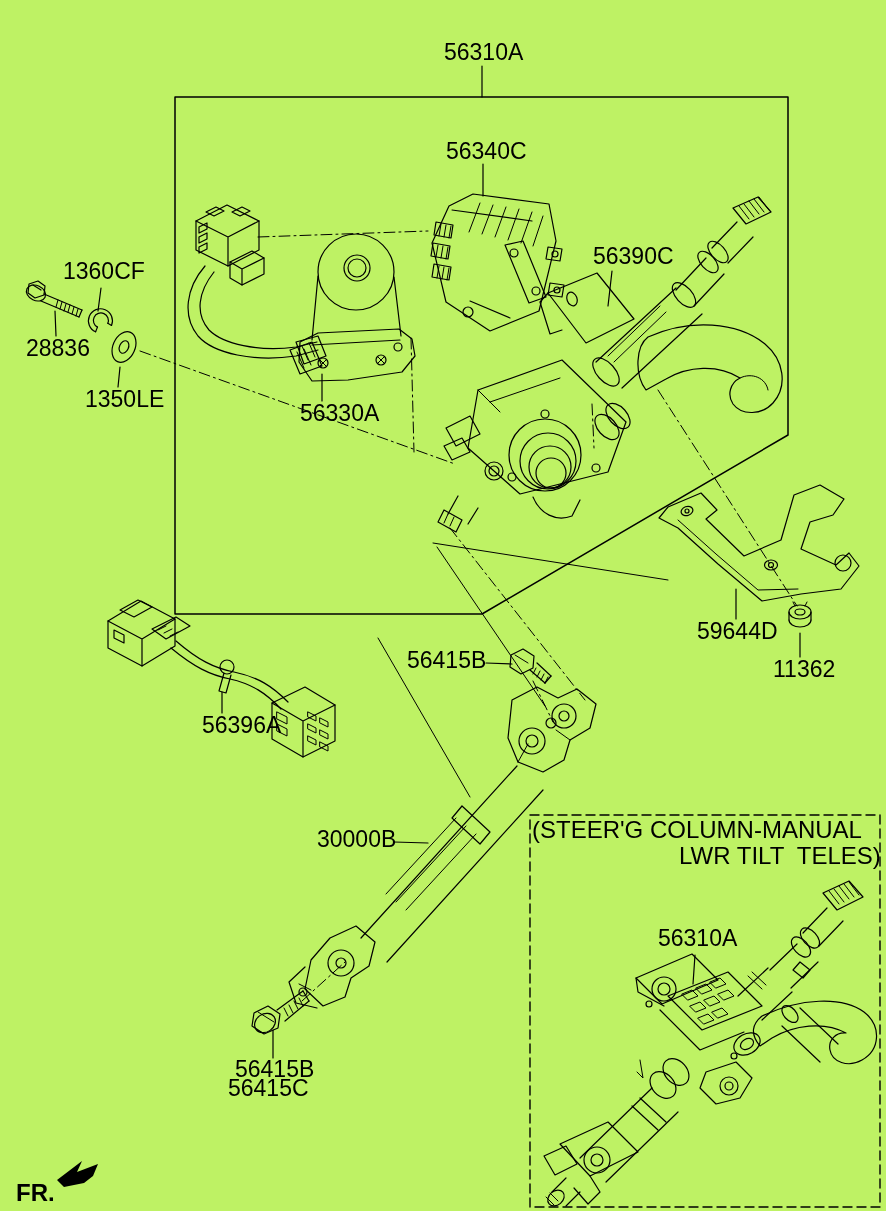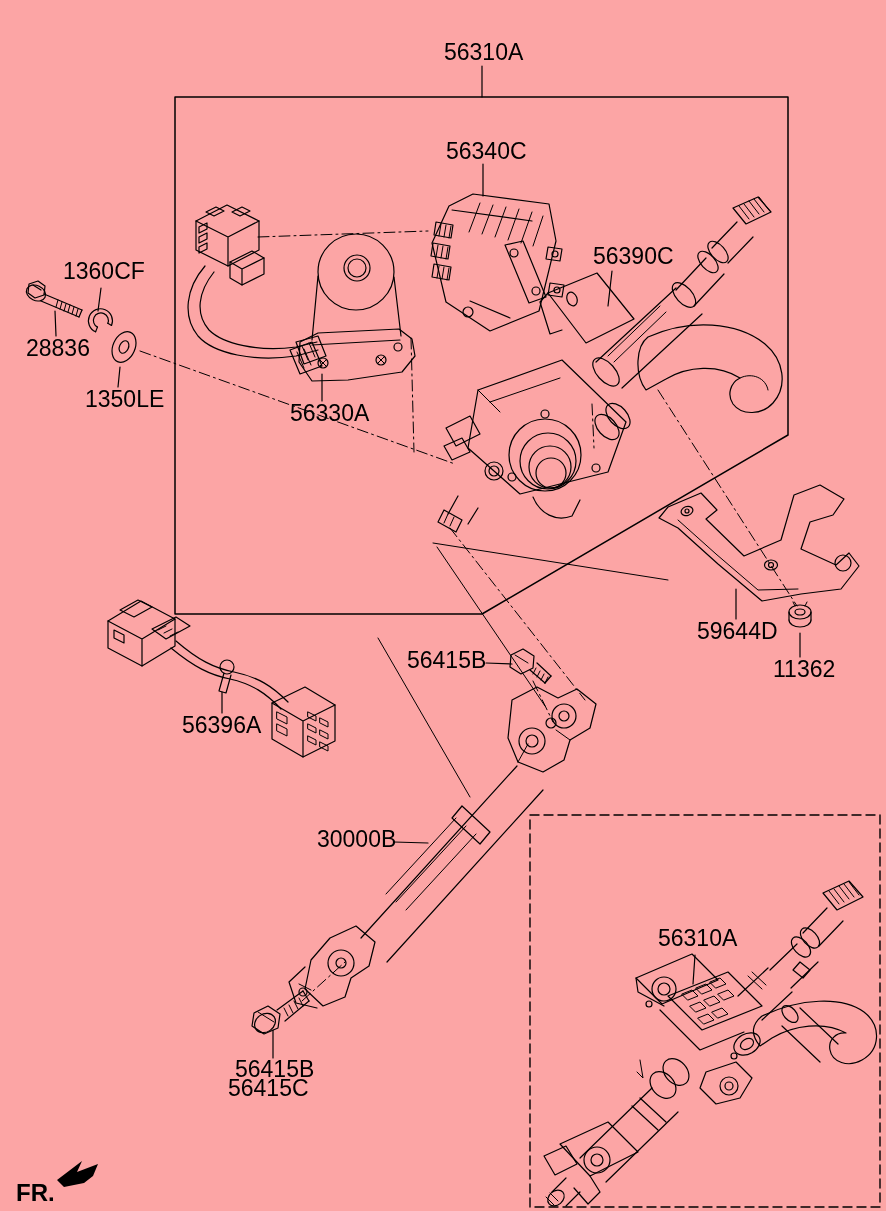--- a/index.html
+++ b/index.html
@@ -1,16 +1,16 @@
 <!DOCTYPE html>
 <html><head>
 <meta charset="utf-8">
 <style>
   html,body{margin:0;padding:0;background:#ffffff;}
-  .page{position:relative;width:886px;height:1211px;background:#fca5a5;
+  .page{position:relative;width:886px;height:1211px;background:#bef264;
         font-family:"Liberation Sans",sans-serif;color:#000;overflow:hidden;}
   #art{position:absolute;left:0;top:0;}
   #art path,#art line,#art circle,#art ellipse,#art rect,#art polyline{
         fill:none;stroke:#000;stroke-width:1.2;stroke-linecap:round;stroke-linejoin:round;}
   #art .thick{stroke-width:1.5;}
   #art .thin{stroke-width:1;}
   #art .dashdot{stroke-dasharray:11 4 2 4;stroke-width:1;}
   #art .dashed{stroke-dasharray:9 5;stroke-width:1.4;}
   #art .fill{fill:#000;stroke:none;}
   .lbl{position:absolute;font-size:23px;line-height:1.05;white-space:pre;}
@@ -281,26 +281,28 @@
     <path class="fill" d="M57,1180 L82,1161 L77,1172 L98,1164 L93,1176 L84,1183 L64,1187 Z"></path>
   </g>
 </svg>
 
 <div class="lbl" style="left:444px;top:40px">56310A</div>
 <div class="lbl" style="left:446px;top:139px">56340C</div>
 <div class="lbl" style="left:593px;top:244px">56390C</div>
 <div class="lbl" style="left:63px;top:259px">1360CF</div>
 <div class="lbl" style="left:26px;top:336px">28836</div>
 <div class="lbl" style="left:85px;top:387px">1350LE</div>
-<div class="lbl" style="left:290px;top:401px">56330A</div>
+<div class="lbl" style="left:300px;top:401px">56330A</div>
 <div class="lbl" style="left:697px;top:619px">59644D</div>
 <div class="lbl" style="left:773px;top:657px">11362</div>
 <div class="lbl" style="left:407px;top:648px">56415B</div>
-<div class="lbl" style="left:182px;top:713px">56396A</div>
+<div class="lbl" style="left:202px;top:713px">56396A</div>
 <div class="lbl" style="left:317px;top:827px">30000B</div>
 <div class="lbl" style="left:235px;top:1057px">56415B</div>
 <div class="lbl" style="left:228px;top:1076px">56415C</div>
 
+<div class="lbl inset-title" style="left:532px;top:817px">(STEER'G COLUMN-MANUAL</div>
+<div class="lbl inset-title" style="left:679px;top:843px">LWR TILT  TELES)</div>
 <div class="lbl" style="left:658px;top:926px">56310A</div>
 
 <div class="lbl fr" style="left:16px;top:1180px">FR.</div>
 
 </div>
 
 </body></html>

